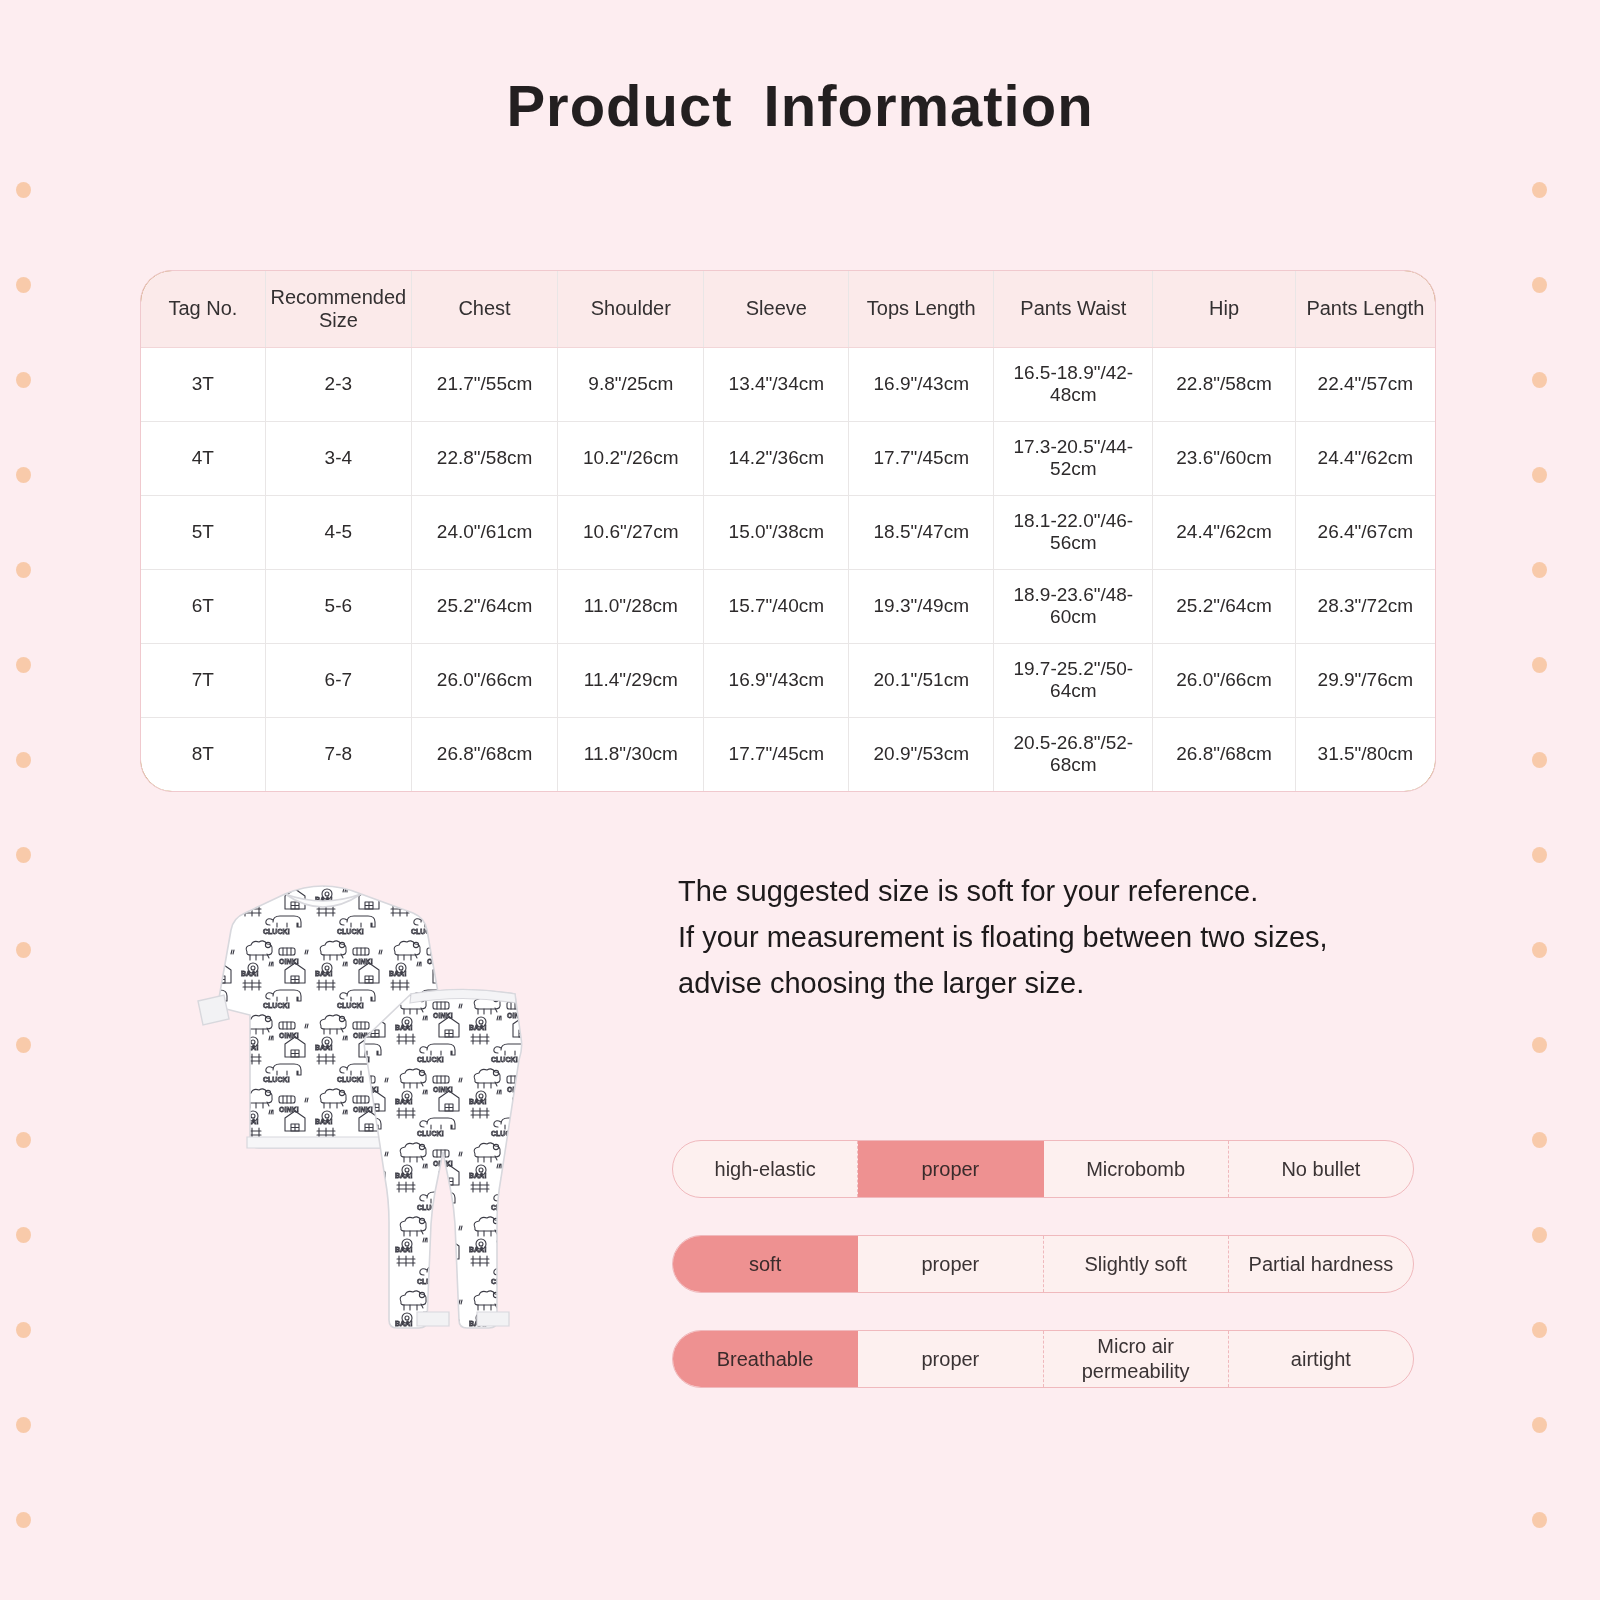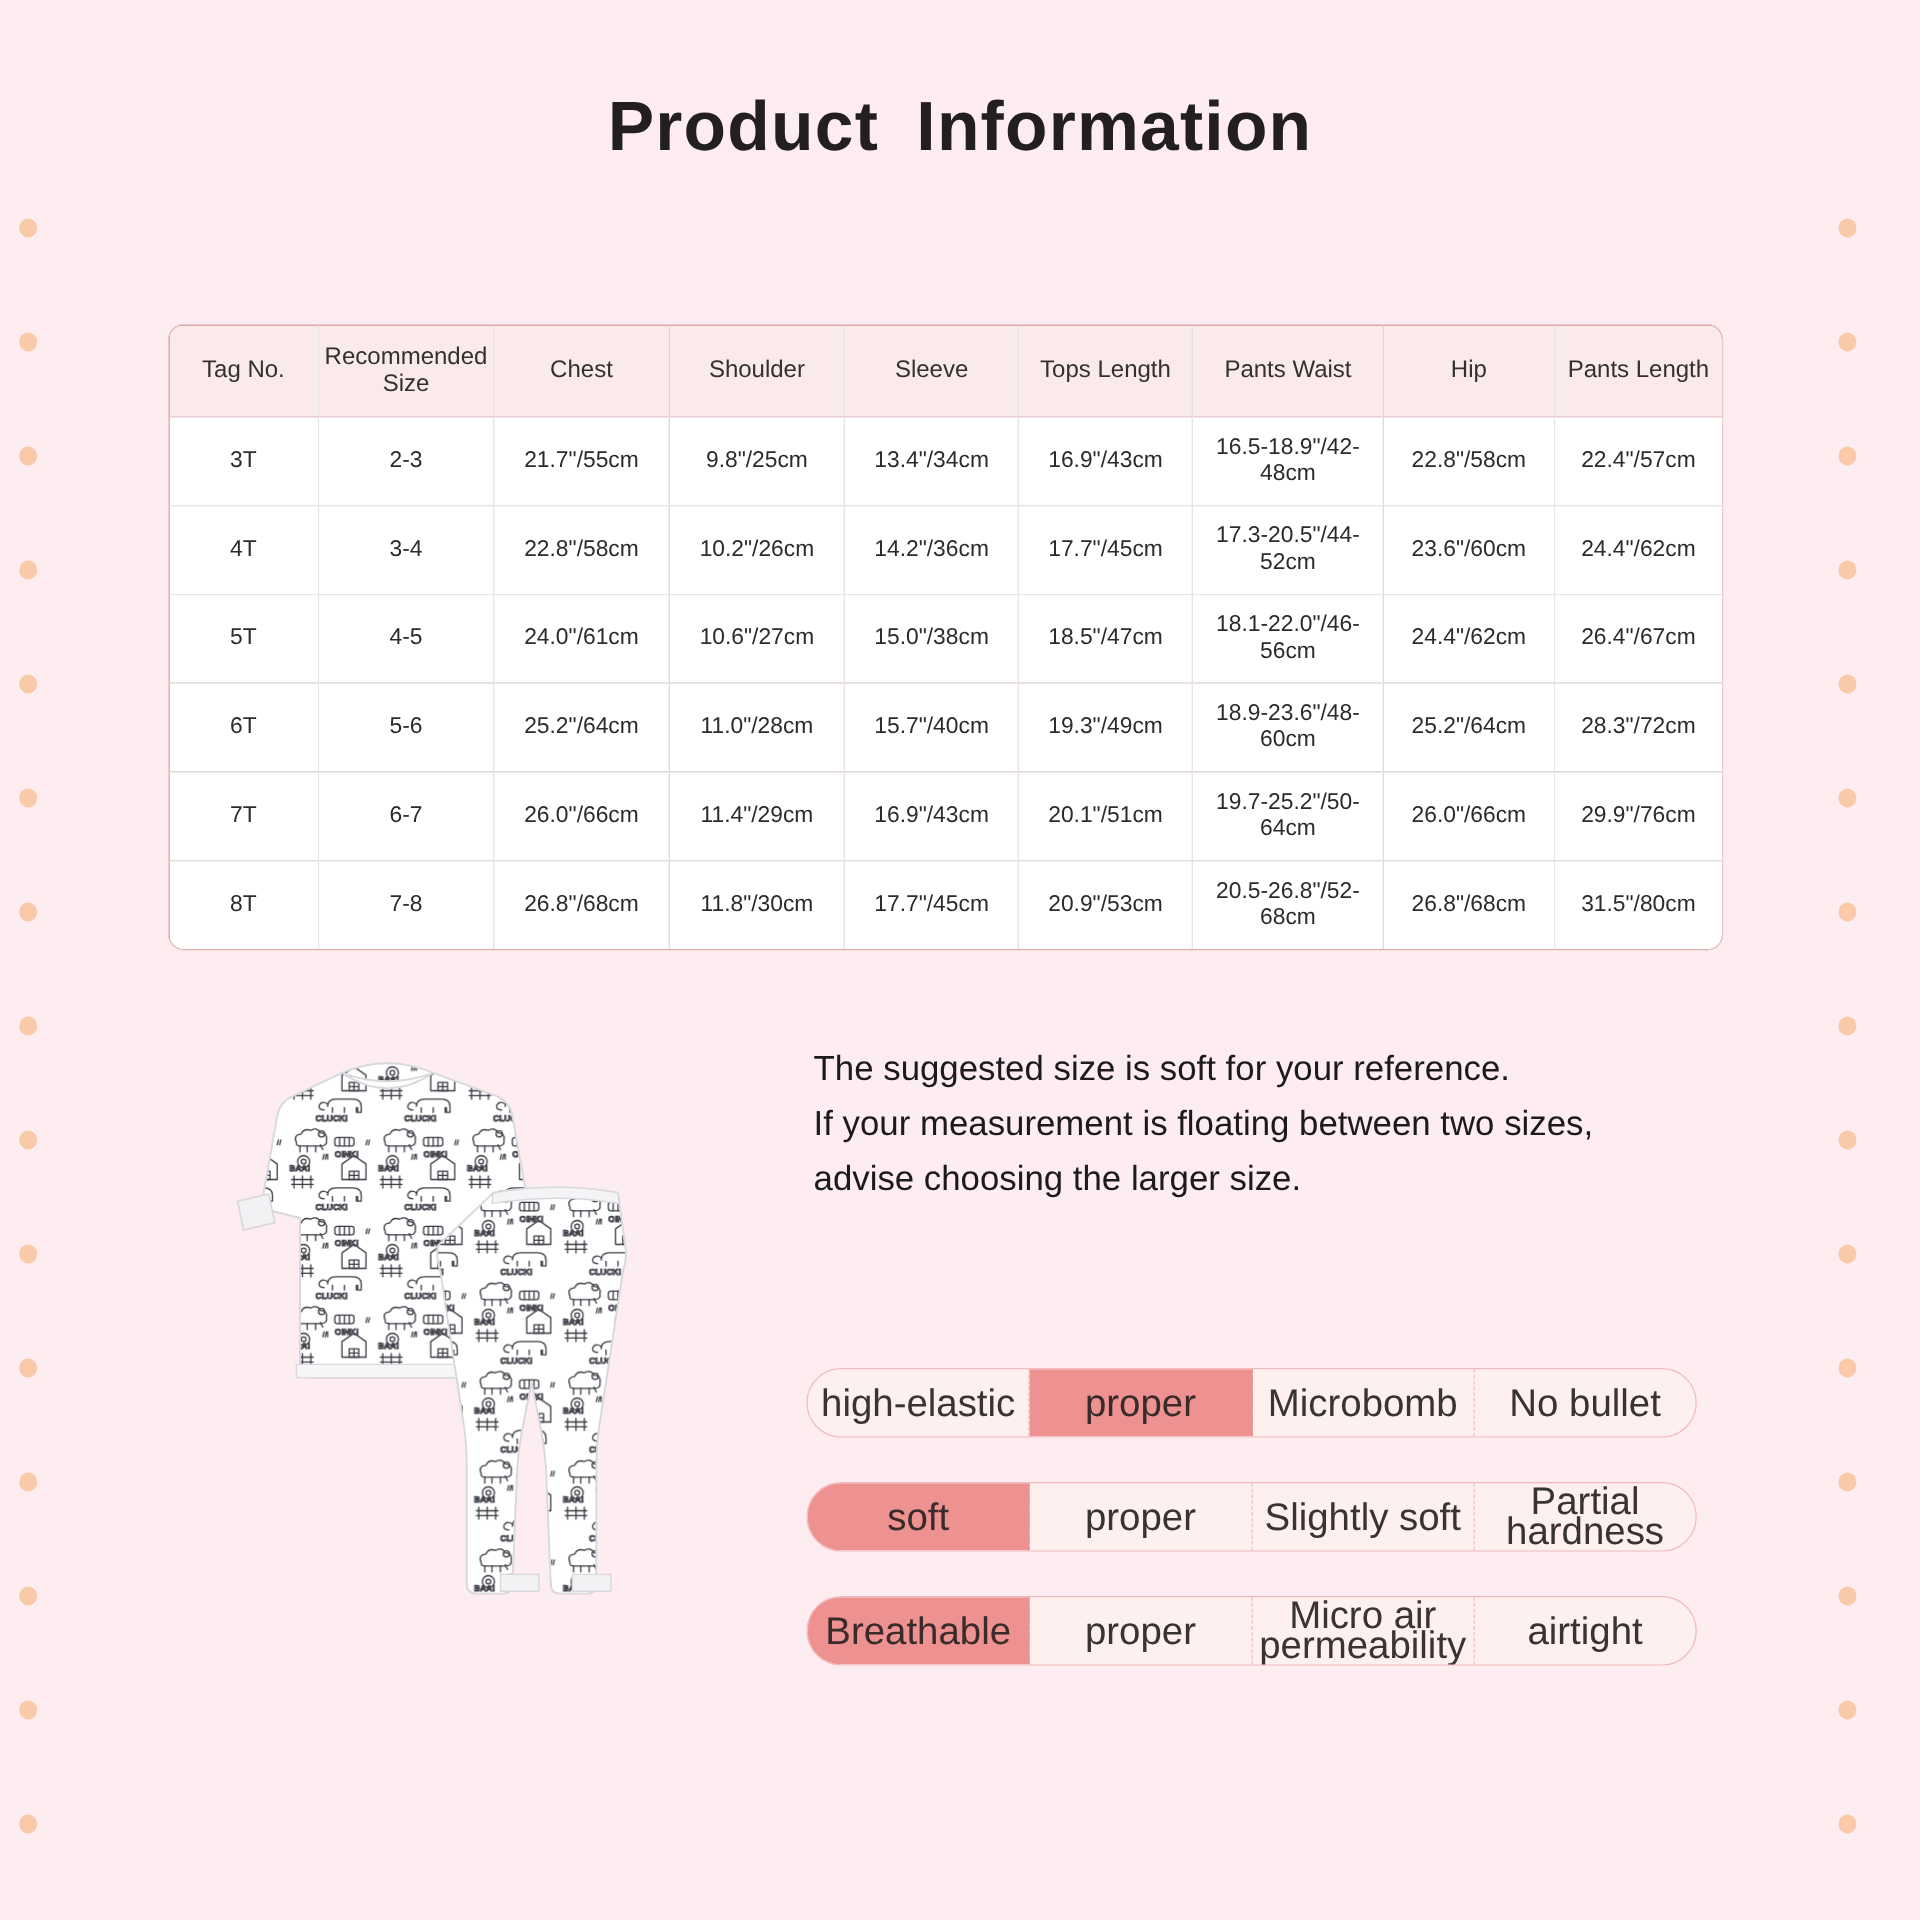--- a/index.html
+++ b/index.html
@@ -49,23 +49,23 @@
     word-spacing: 14px;
   }
 
   
   .size-table-wrap {
     position: absolute;
     left: 140px;
     top: 270px;
     width: 1296px;
     border: 1.4px solid #f0c9ce;
-    border-radius: 13px;
+    border-radius: 32px;
     overflow: hidden;
-    background: #7f1d1d;
+    background: #a16207;
   }
   table.size-table {
     width: 100%;
     border-collapse: collapse;
     table-layout: fixed;
   }
   table.size-table th,
   table.size-table td {
     text-align: center;
     font-size: 19px;
@@ -135,21 +135,21 @@
     border-radius: 29px;
     overflow: hidden;
     background: #fdf0ef;
   }
   .prop-cell {
     flex: 1 1 0;
     display: flex;
     align-items: center;
     justify-content: center;
     text-align: center;
-    font-size: 32px;
+    font-size: 20px;
     color: #3a3334;
     line-height: 26px;
     border-right: 1.4px dashed #efb8bc;
     padding: 0 4px;
   }
   .prop-cell:last-child { border-right: none; }
   .prop-cell.active {
     background: #ee9191;
     color: #3a2b2b;
     border-right-color: #ee9191;

